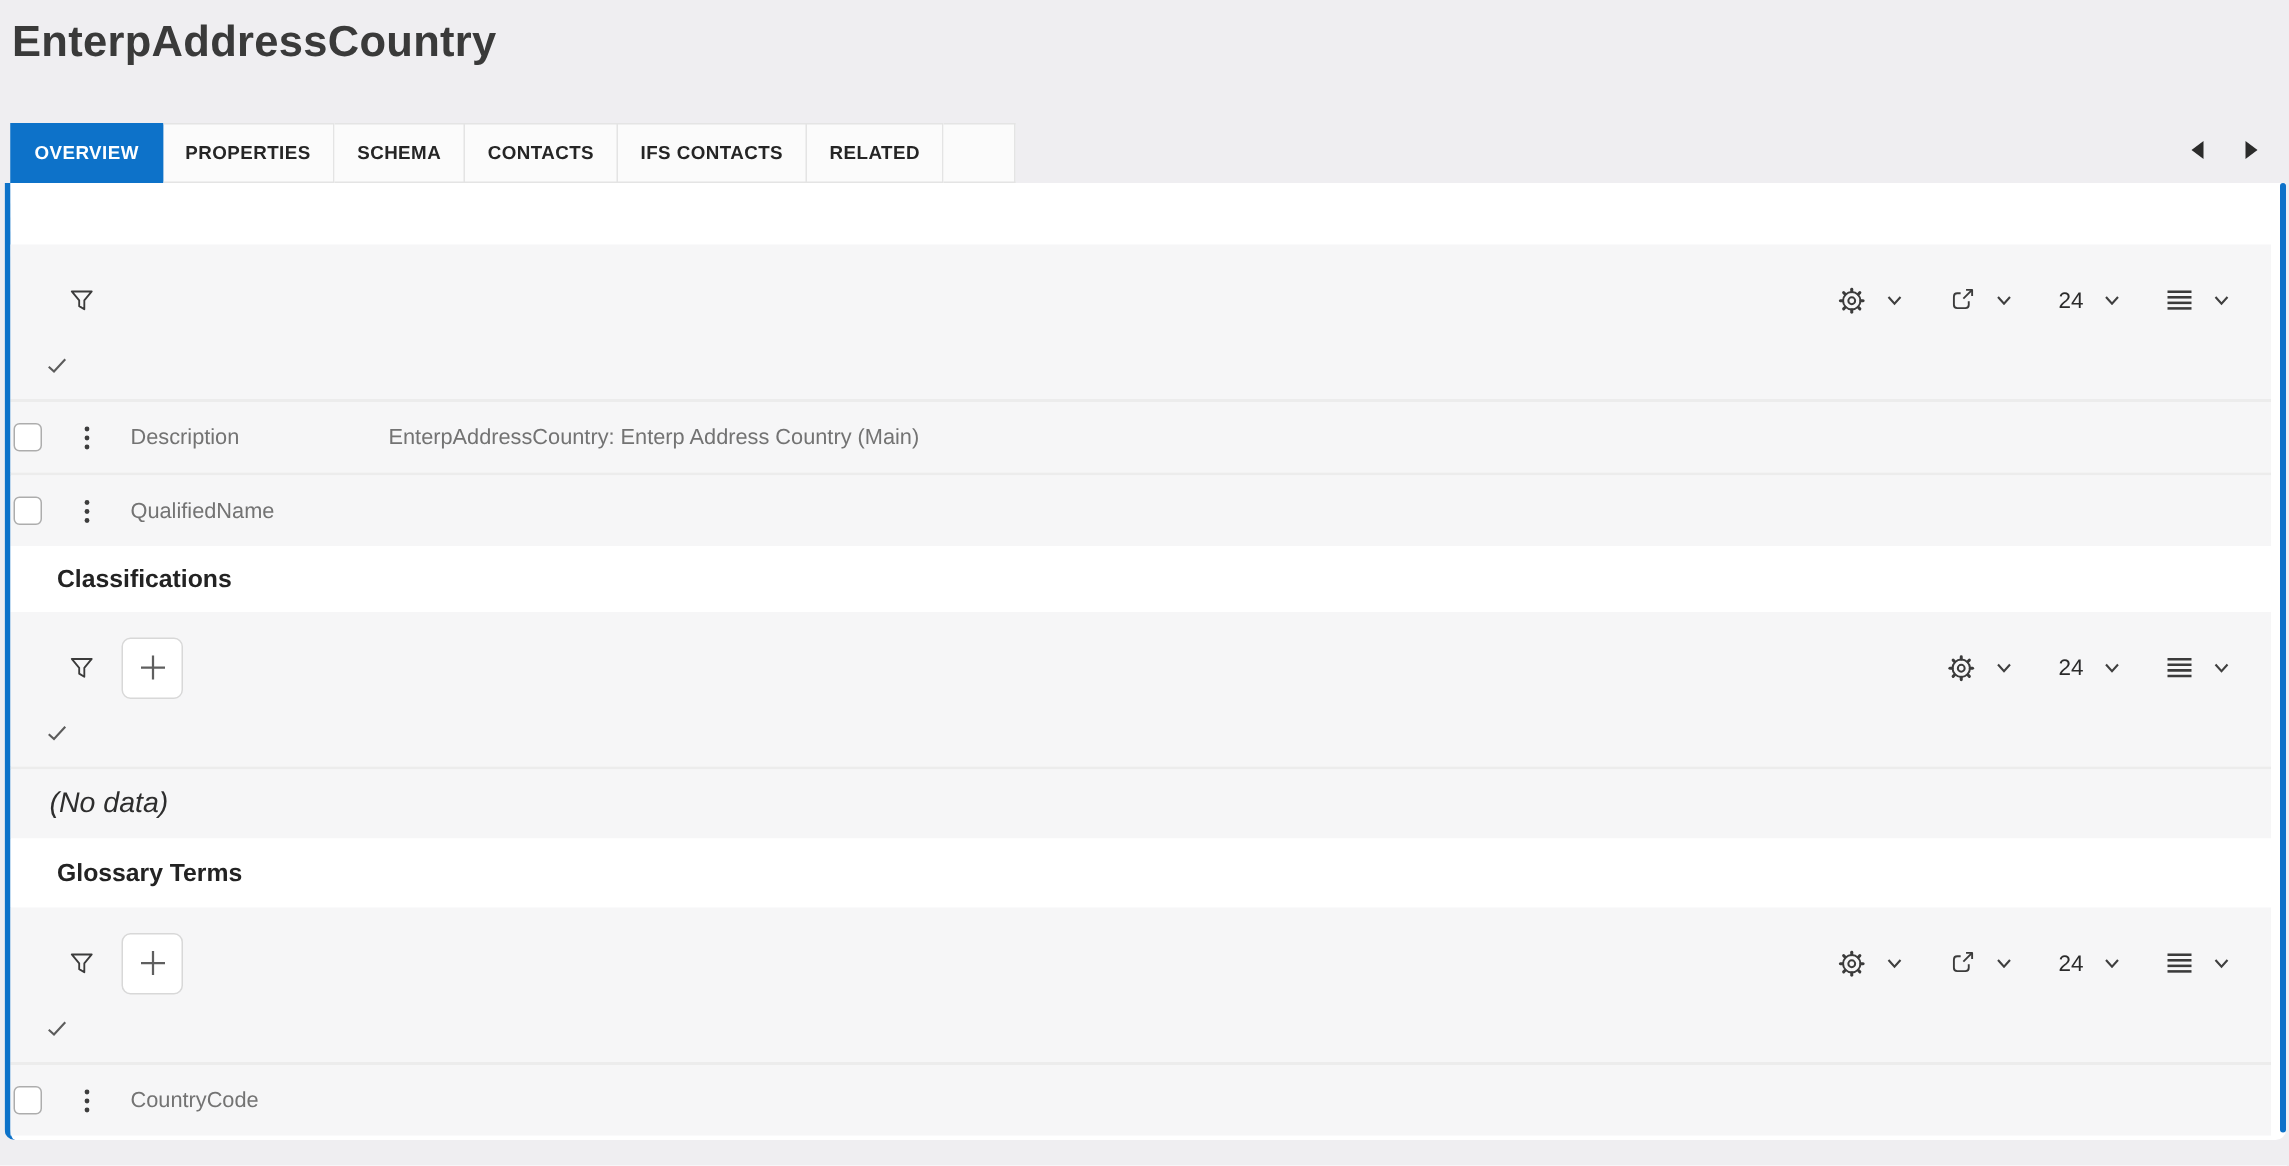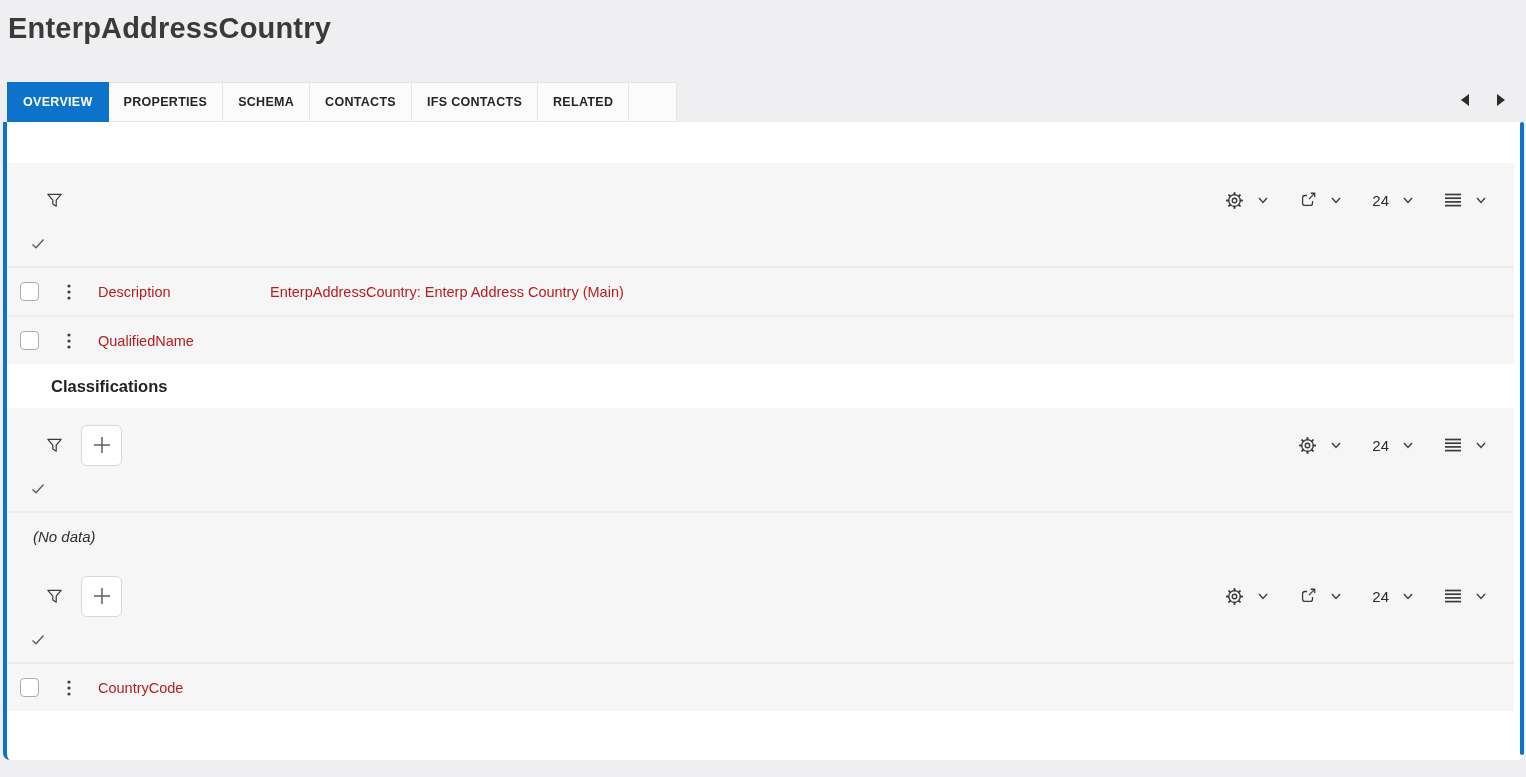--- a/index.html
+++ b/index.html
@@ -49,32 +49,32 @@
   .pair{display:flex;align-items:center;gap:12px;}
   .pair + .pair{margin-left:29px;}
   .page-size{font-size:15px;color:#2b2b2b;}
   .plus-btn{
     width:41px;height:41px;margin-left:17px;
     background:#fff;border:1px solid #d8d8d8;border-radius:6px;
     display:flex;align-items:center;justify-content:center;cursor:pointer;
   }
   .toolbar-check{margin-top:12px;padding-left:24px;height:20px;display:flex;align-items:center;}
   
-  .row{height:47px;display:flex;align-items:center;padding-left:13px;font-size:14.5px;color:#b91c1c;}
+  .row{height:47px;display:flex;align-items:center;padding-left:2px;font-size:14.5px;color:#737373;}
   .checkbox{width:19px;height:19px;flex:0 0 19px;background:#fff;border:1px solid #adadad;border-radius:4px;cursor:pointer;}
   .kebab{margin-left:28px;display:flex;align-items:center;cursor:pointer;}
   .row-label{margin-left:27px;width:172px;}
   .row-value{}
   
   .section-header{
-    height:44px;display:flex;align-items:center;padding-left:44px;
+    height:44px;display:flex;align-items:center;padding-left:31px;
     font-size:16.5px;font-weight:600;color:#232323;background:#fff;
   }
   .section-header.tall{height:46px;}
-  .nodata-row{height:46px;display:flex;align-items:center;padding-left:26px;font-style:italic;font-size:15px;color:#2e2e2e;}
+  .nodata-row{height:46px;display:flex;align-items:center;padding-left:26px;font-style:italic;font-size:19px;color:#2e2e2e;}
   svg{display:block;}
 </style>
 </head>
 <body>
 
 <div class="page-title">EnterpAddressCountry</div>
 
 <div class="tabbar">
   <div class="tab active">OVERVIEW</div>
   <div class="tab">PROPERTIES</div>
@@ -277,20 +277,21 @@
             <path d="M1.5 6.5 L5 9.7 L12.5 1.5"></path>
           </svg>
       </span>
     </div>
   </div>
 
   <div class="hline"></div>
 
   <div class="nodata-row gray">(No data)</div>
 
+  <div class="section-header tall">Glossary Terms</div>
 
   <div class="toolbar gray">
     <div class="toolbar-main">
       <button class="icon-btn">
         <svg width="19" height="20" viewBox="0 0 20 20" fill="none" stroke="#3b3b3b" stroke-width="1.3" stroke-linejoin="round">
             <path d="M3 4 h14 l-5.2 6.2 v6.3 l-3.6-2.2 v-4.1 Z"></path>
           </svg>
       </button>
       <button class="plus-btn">
         <svg width="20" height="20" viewBox="0 0 20 20" stroke="#5f5f5f" stroke-width="1.5">

